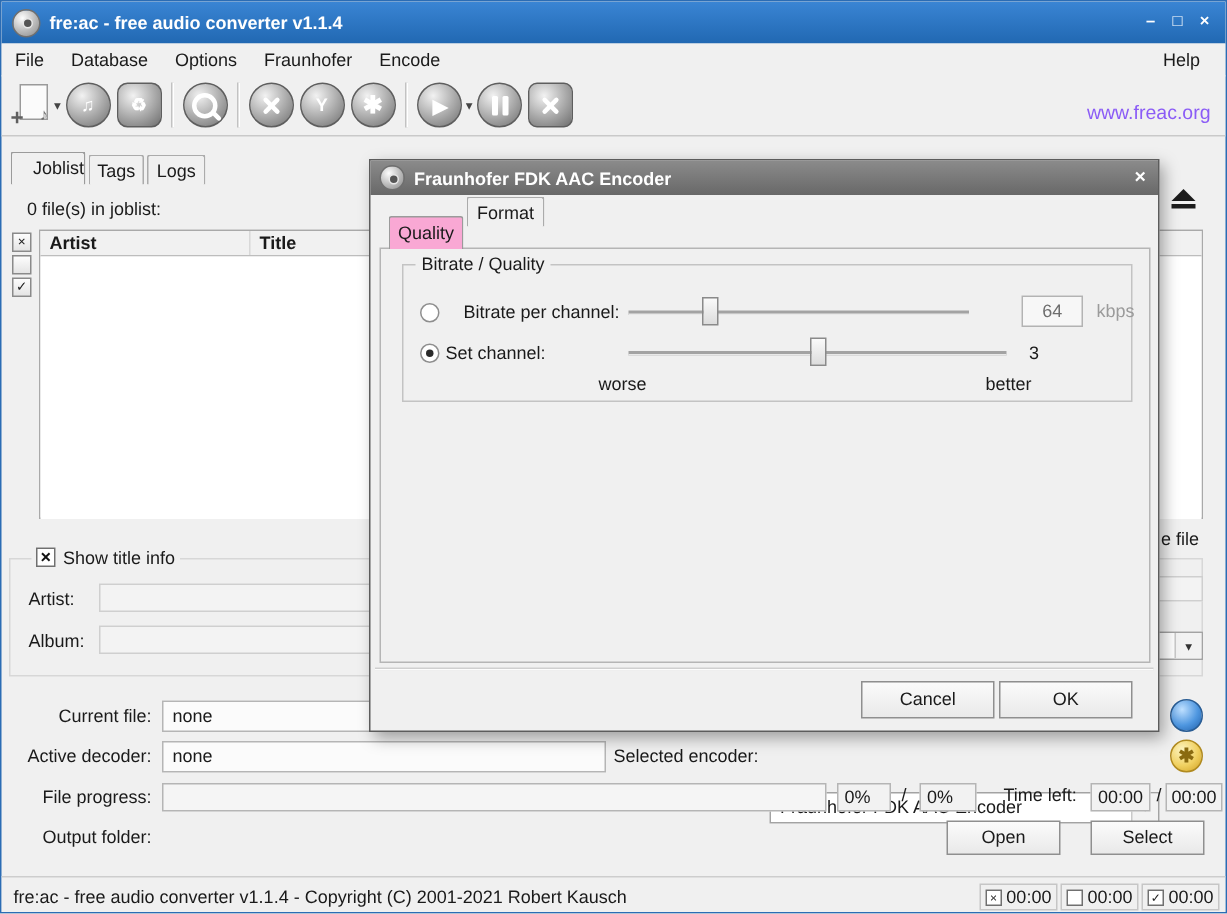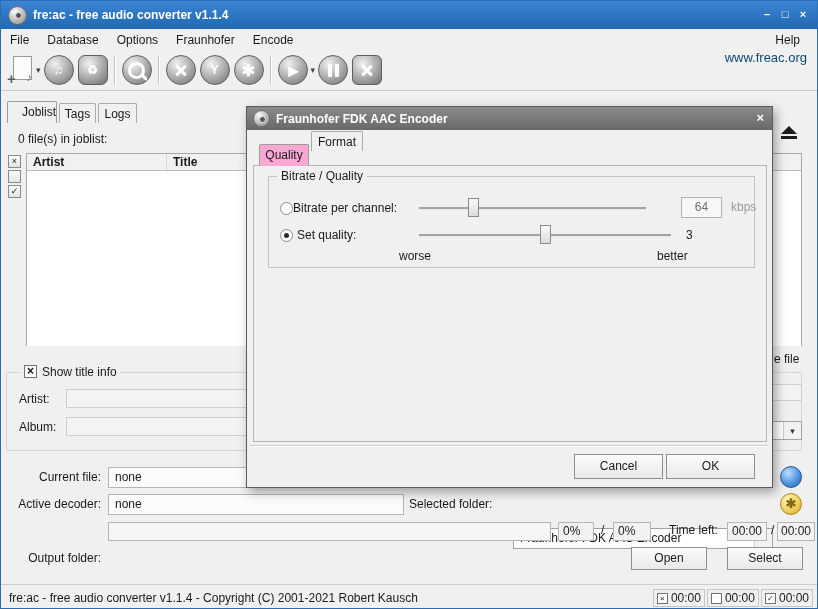--- a/index.html
+++ b/index.html
@@ -41,21 +41,21 @@
   .mag{width:11px;height:11px;border:3px solid #fff;border-radius:50%;position:relative;}
   .mag::after{content:"";position:absolute;width:7px;height:3px;background:#fff;
     transform:rotate(45deg);right:-6px;bottom:-3px;border-radius:2px;}
   .xbars{position:relative;width:16px;height:16px;}
   .xbars::before,.xbars::after{content:"";position:absolute;left:1px;top:7px;width:14px;height:3px;
     background:#fff;border-radius:2px;}
   .xbars::before{transform:rotate(45deg);} .xbars::after{transform:rotate(-45deg);}
   .pausebars{display:flex;gap:3px;}
   .pausebars i{width:4px;height:13px;background:#fff;border-radius:1px;}
   .octagon{border-radius:6px;}
-  .tb-link{position:absolute;right:10px;top:49px;color:#0c4a6e;font-size:13px;text-decoration:none;}
+  .tb-link{position:absolute;right:10px;top:66px;color:#8b5cf6;font-size:13px;text-decoration:none;}
   
   .tab{position:absolute;box-sizing:border-box;border:1px solid #9b9b9b;border-bottom:none;
     background:#f0f0f0;text-align:center;line-height:20px;border-radius:2px 2px 0 0;}
   .tab.inactive{border-color:#ababab;}
   
   .sel-btn{width:13px;height:13px;box-sizing:border-box;border:1px solid #8a8a8a;
     background:linear-gradient(#fdfdfd,#e4e4e4);font-size:9px;line-height:11px;text-align:center;color:#222;}
   .jtable{left:25px;top:152px;width:776px;height:193px;border:1px solid #a9a9a9;background:#fff;box-sizing:border-box;}
   .jheader{display:flex;height:16px;background:#f1f1f1;border-bottom:1px solid #bdbdbd;}
   .jcol{font-weight:bold;padding:1px 6px;box-sizing:border-box;border-right:1px solid #d8d8d8;font-size:12px;}
@@ -213,27 +213,28 @@
   <div class="abs combo" style="left:769px;top:405px;width:32px;height:19px;padding:0;">
     <span class="arrow">▾</span>
   </div>
 
   <div class="abs rowlabel" style="left:0;top:466px;">Current file:</div>
   <div class="abs vfield" style="left:107px;top:466px;width:296px;">none</div>
   <div class="abs round-icon globe" style="left:779px;top:465px;"></div>
 
   <div class="abs rowlabel" style="left:0;top:493px;">Active decoder:</div>
   <div class="abs vfield" style="left:107px;top:493px;width:296px;">none</div>
-  <div class="abs" style="left:408px;top:493px;line-height:21px;">Selected folder:</div>
+  <div class="abs" style="left:408px;top:493px;line-height:21px;">Selected encoder:</div>
   <div class="abs combo" style="left:512px;top:493px;width:260px;">
     <span>Fraunhofer FDK AAC Encoder</span>
     <span class="arrow">▾</span>
   </div>
   <div class="abs round-icon gear-y" style="left:779px;top:492px;">✱</div>
 
+  <div class="abs rowlabel" style="left:0;top:520px;">File progress:</div>
   <div class="abs pbox" style="left:107px;top:521px;width:443px;background:#f5f5f5;"></div>
   <div class="abs pbox" style="left:557px;top:521px;width:36px;padding-left:4px;">0%</div>
   <div class="abs" style="left:600px;top:522px;">/</div>
   <div class="abs pbox" style="left:612px;top:521px;width:38px;padding-left:4px;">0%</div>
   <div class="abs" style="left:668px;top:522px;">Time left:</div>
   <div class="abs pbox" style="left:726px;top:521px;width:40px;text-align:center;">00:00</div>
   <div class="abs" style="left:770px;top:522px;">/</div>
   <div class="abs pbox" style="left:776px;top:521px;width:38px;text-align:center;">00:00</div>
 
   <div class="abs rowlabel" style="left:0;top:547px;">Output folder:</div>
@@ -270,28 +271,28 @@
     </div>
 
     <div class="tab" style="left:12px;top:37px;width:50px;height:22px;background:#f9a8d4;z-index:2;">Quality</div>
     <div class="tab inactive" style="left:64px;top:24px;width:52px;height:20px;">Format</div>
 
     <div class="dlg-panel">
       <div class="groupbox" style="position:absolute;left:14px;top:10px;width:487px;height:92px;border-color:#c3c3c3;">
         <span class="grouplabel" style="position:absolute;left:8px;top:-8px;">Bitrate / Quality</span>
 
         <div class="radio" style="position:absolute;left:11px;top:25px;"></div>
-        <span style="position:absolute;left:24px;top:24px;">Bitrate per channel:</span>
+        <span style="position:absolute;left:40px;top:24px;">Bitrate per channel:</span>
         <div class="groove" style="position:absolute;left:150px;top:30px;width:227px;"></div>
         <div class="thumb" style="position:absolute;left:199px;top:21px;"></div>
         <div class="dis-box" style="position:absolute;left:412px;top:20px;width:41px;">64</div>
         <span style="position:absolute;left:462px;top:23px;color:#9b9b9b;">kbps</span>
 
         <div class="radio checked" style="position:absolute;left:11px;top:52px;"></div>
-        <span style="position:absolute;left:28px;top:51px;">Set quality:</span>
+        <span style="position:absolute;left:28px;top:51px;">Set channel:</span>
         <div class="groove" style="position:absolute;left:150px;top:57px;width:252px;"></div>
         <div class="thumb" style="position:absolute;left:271px;top:48px;"></div>
         <span style="position:absolute;left:417px;top:51px;">3</span>
 
         <span style="position:absolute;left:130px;top:72px;">worse</span>
         <span style="position:absolute;left:388px;top:72px;">better</span>
       </div>
     </div>
 
     <div class="hsep" style="position:absolute;left:3px;top:338px;width:519px;"></div>

